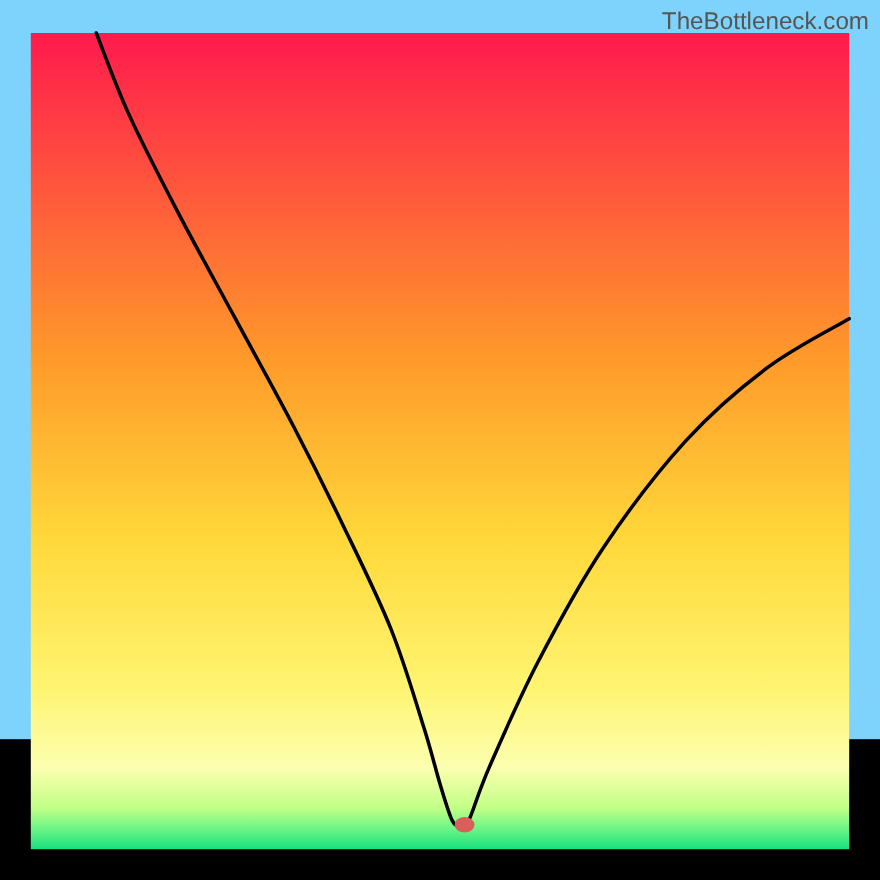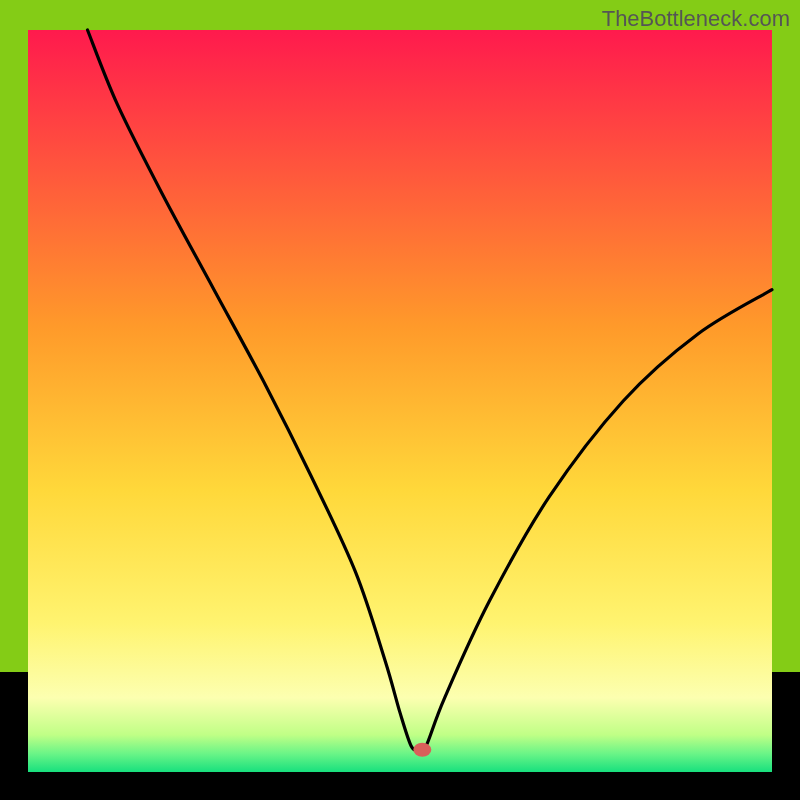--- a/index.html
+++ b/index.html
@@ -8,21 +8,21 @@
     width: 800px;
     height: 800px;
     overflow: hidden;
     font-family: Arial, Helvetica, sans-serif;
     background: #000;
   }
   .chart-container {
     position: relative;
     width: 800px;
     height: 672px;
-    background: #84cc16;
+    background: #7dd3fc;
   }
   .watermark {
     position: absolute;
     top: 6px;
     right: 10px;
     color: #555555;
     font-size: 22px;
     font-weight: 500;
     z-index: 10;
   }

